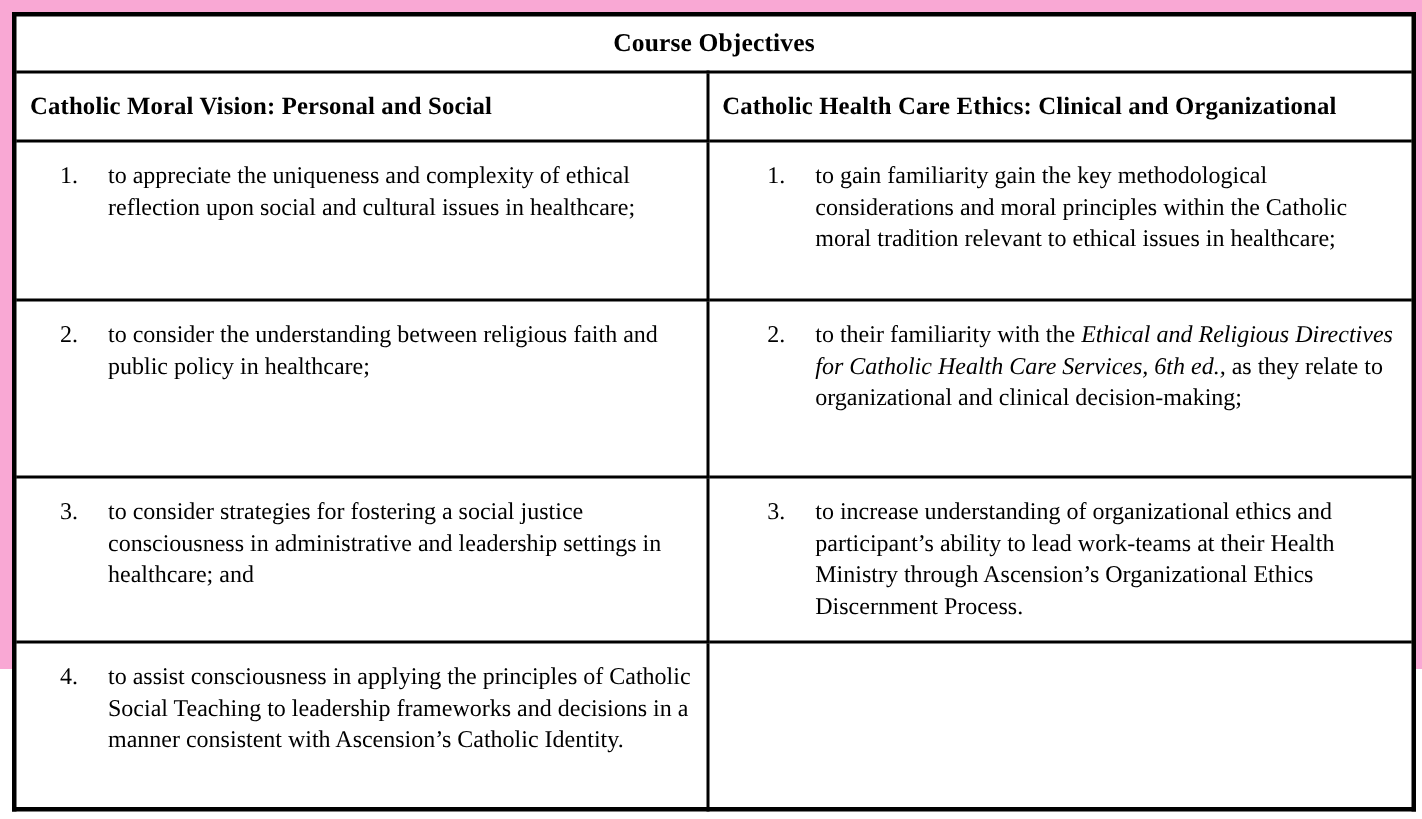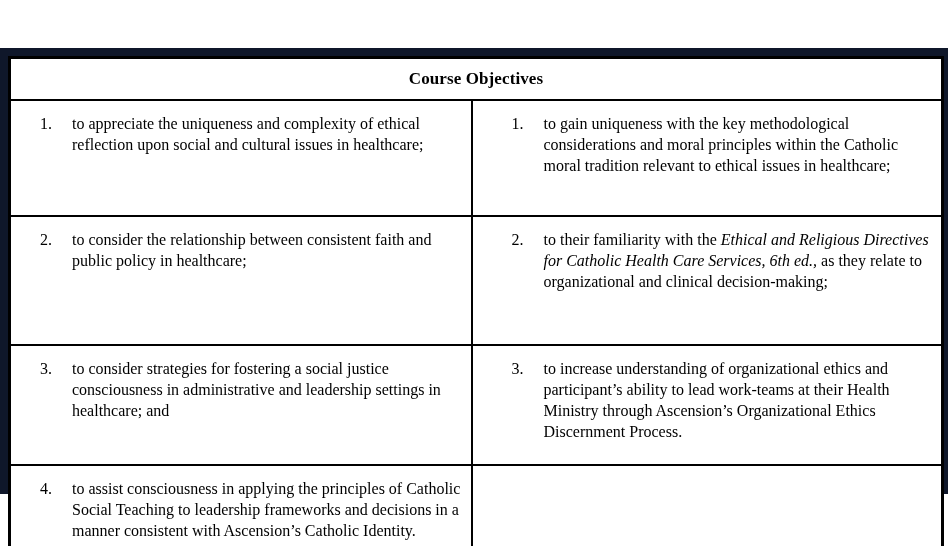--- a/index.html
+++ b/index.html
@@ -11,22 +11,21 @@
     width: 948px;
     height: 546px;
     font-family: "Liberation Serif", serif;
     color: #000000;
     overflow: hidden;
   }
   .page {
     position: relative;
     width: 948px;
     height: 446px;
-    background: #0f172a;
-    margin-top: 48px;
+    background: #f9a8d4;
   }
   .obj-table {
     position: absolute;
     left: 8px;
     top: 8px;
     width: 933px;
     height: 533px;
     border-collapse: collapse;
     table-layout: fixed;
     border: 3px solid #000000;
@@ -85,41 +84,45 @@
 <div class="page">
   <table class="obj-table">
     <colgroup>
       <col style="width:462px">
       <col style="width:471px">
     </colgroup>
     <tbody>
         <tr class="title-row">
       <td colspan="2">Course Objectives</td>
     </tr>
+    <tr class="header-row">
+      <td>Catholic Moral Vision: Personal and Social</td>
+      <td>Catholic Health Care Ethics: Clinical and Organizational</td>
+    </tr>
     </tbody>
       <tbody id="body-rows">
         <tr class="body-row row-0">
           <td class="left-col">
             <div class="objective-item">
               <span class="num">1.</span>
               <span class="txt"><span>to appreciate the uniqueness and complexity of ethical reflection upon social and cultural issues in healthcare;</span></span>
             </div>
           </td>
           <td class="right-col">
             <div class="objective-item">
               <span class="num">1.</span>
-              <span class="txt"><span>to gain uniqueness with the key methodological considerations and moral principles within the Catholic moral tradition relevant to ethical issues in healthcare;</span></span>
+              <span class="txt"><span>to gain familiarity gain the key methodological considerations and moral principles within the Catholic moral tradition relevant to ethical issues in healthcare;</span></span>
             </div>
           </td>
         </tr>
         <tr class="body-row row-1">
           <td class="left-col">
             <div class="objective-item">
               <span class="num">2.</span>
-              <span class="txt"><span>to consider the relationship between consistent faith and public policy in healthcare;</span></span>
+              <span class="txt"><span>to consider the understanding between religious faith and public policy in healthcare;</span></span>
             </div>
           </td>
           <td class="right-col">
             <div class="objective-item">
               <span class="num">2.</span>
               <span class="txt"><span>to their familiarity with the </span><em>Ethical and Religious Directives for Catholic Health Care Services, 6th ed.,</em><span> as they relate to organizational and clinical decision-making;</span></span>
             </div>
           </td>
         </tr>
         <tr class="body-row row-2">

